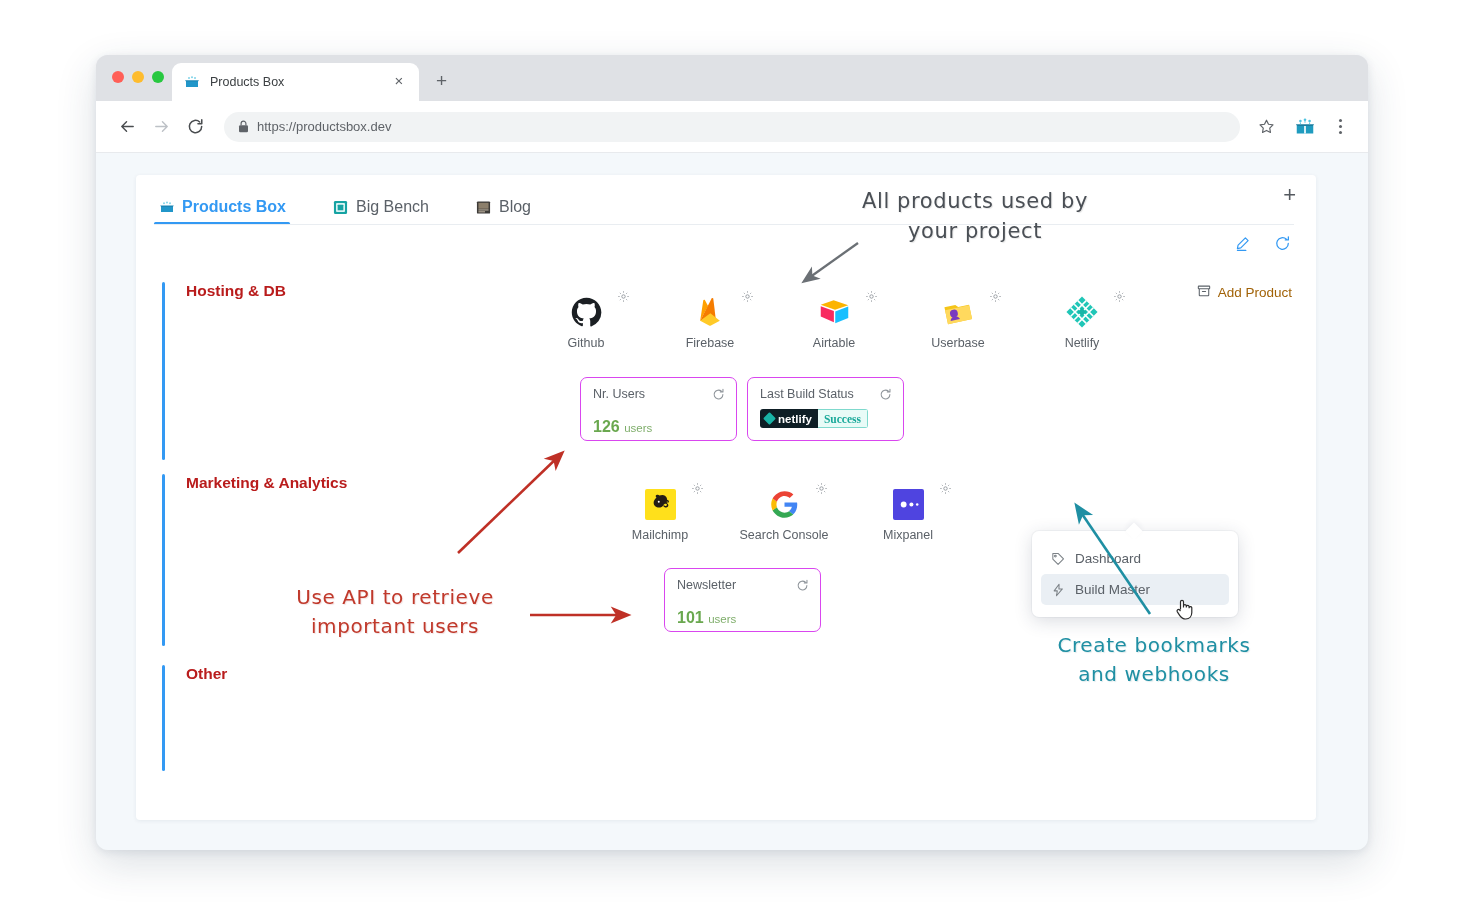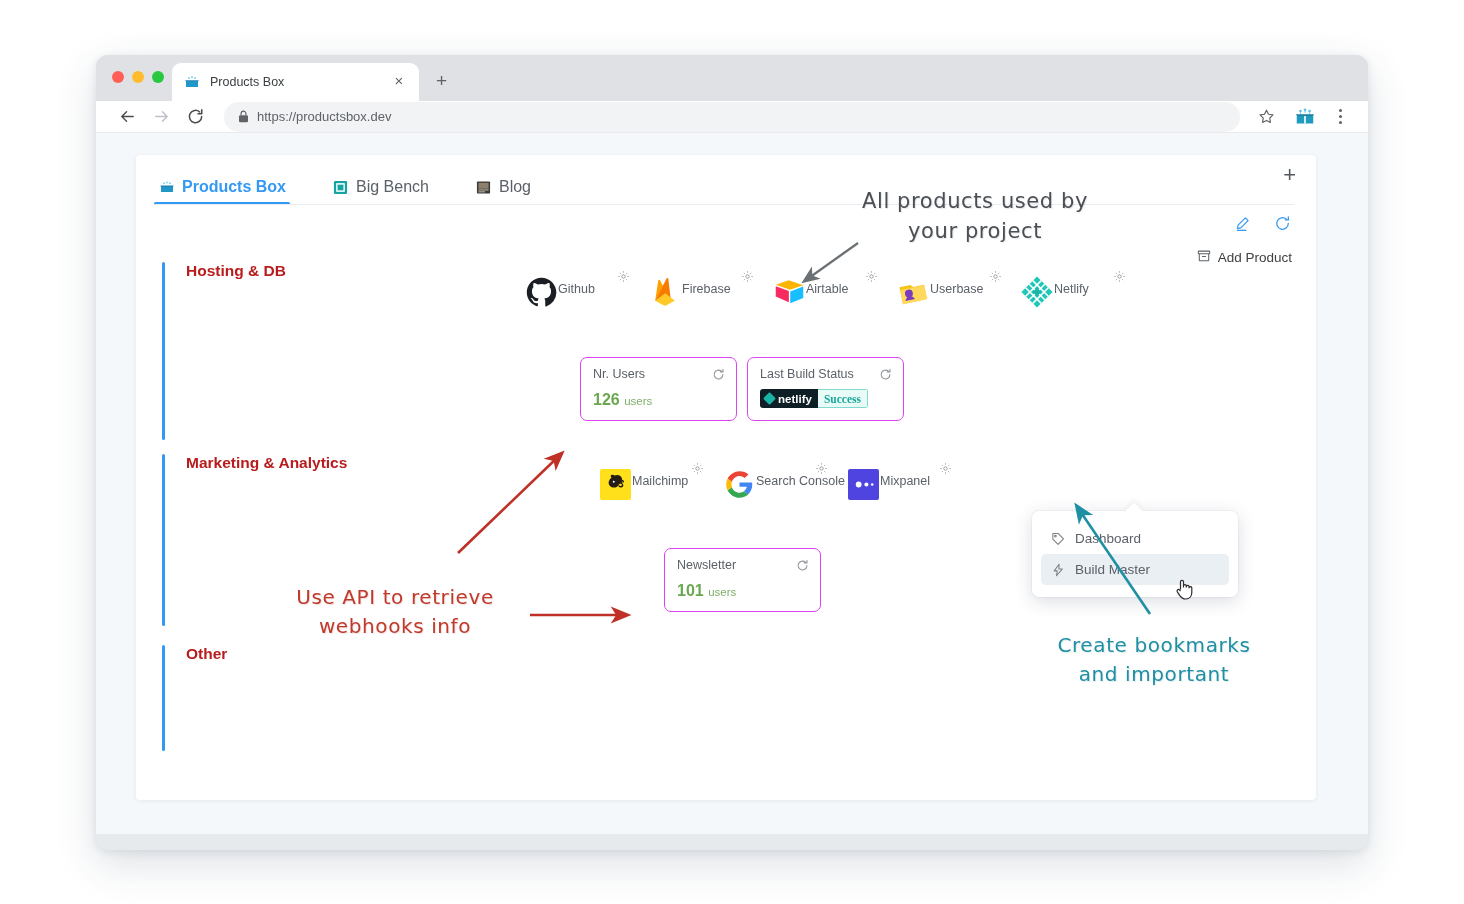--- a/index.html
+++ b/index.html
@@ -83,21 +83,21 @@
     left: 340px;
     top: 16px;
     font-size: 19px;
     color: #5f6368;
     line-height: 19px;
     font-weight: 300;
   }
 
   .toolbar {
     position: relative;
-    height: 32px;
+    height: 52px;
     background: #ffffff;
     display: flex;
     align-items: center;
     padding: 0 16px;
     border-bottom: 1px solid #e8eaed;
   }
   .nav-btn {
     width: 30px; height: 30px;
     display: flex; align-items: center; justify-content: center;
     color: #4a4d50;
@@ -208,26 +208,26 @@
     display: flex;
     gap: 20px;
     align-items: center;
     color: #3399f3;
   }
   .card-actions > div { width: 20px; height: 20px; display:flex; align-items:center; justify-content:center; }
 
   .add-product {
     position: absolute;
     right: 24px;
-    top: 94px;
+    top: 109px;
     display: flex;
     align-items: center;
     gap: 7px;
     font-size: 13.5px;
-    color: #404040;
+    color: #a16207;
   }
 
   
   .section {
     position: absolute;
     left: 26px;
     right: 20px;
   }
   .section-bar {
     position: absolute;
@@ -256,21 +256,22 @@
 
   
   .products-row {
     position: absolute;
     display: flex;
   }
   .product {
     width: 124px;
     position: relative;
     display: flex;
-    flex-direction: row;
+    flex-direction: column;
+    align-items: center;
   }
   .product-logo {
     width: 34px; height: 34px;
     display: flex; align-items: center; justify-content: center;
   }
   .product-name {
     margin-top: 7px;
     font-size: 12.5px;
     color: #5b6168;
     white-space: nowrap;
@@ -295,21 +296,21 @@
     position: relative;
   }
   .widget-title { font-size: 12.5px; color: #5b6168; }
   .widget-refresh {
     position: absolute;
     top: 9px; right: 11px;
     width: 13px; height: 13px;
     color: #8d9399;
   }
   .widget-value {
-    margin-top: 10px;
+    margin-top: 17px;
     font-size: 16px;
     color: #6aa84f;
     font-weight: bold;
   }
   .widget-value .unit { font-size: 11.5px; font-weight: normal; color: #7fae6b; }
 
   .netlify-badge {
     margin-top: 8px;
     display: inline-flex;
     height: 19px;
@@ -832,15 +833,15 @@
 
   <line x1="858" y1="243" x2="806" y2="280" stroke="#6b7075" stroke-width="2.3" marker-end="url(#arr-gray)"></line>
   <line x1="458" y1="553" x2="560" y2="455" stroke="#bf3026" stroke-width="2.6" marker-end="url(#arr-red)"></line>
   <line x1="530" y1="615" x2="625" y2="615" stroke="#bf3026" stroke-width="2.6" marker-end="url(#arr-red)"></line>
   <line x1="1150" y1="614" x2="1078" y2="508" stroke="#1f8fa3" stroke-width="2.6" marker-end="url(#arr-teal)"></line>
 </svg>
 
 <div class="anno anno-gray">All products used by
 your project</div>
 <div class="anno anno-red">Use API to retrieve
-webhooks info</div>
+important users</div>
 <div class="anno anno-teal">Create bookmarks
-and important</div>
+and webhooks</div>
 
 </body></html>

